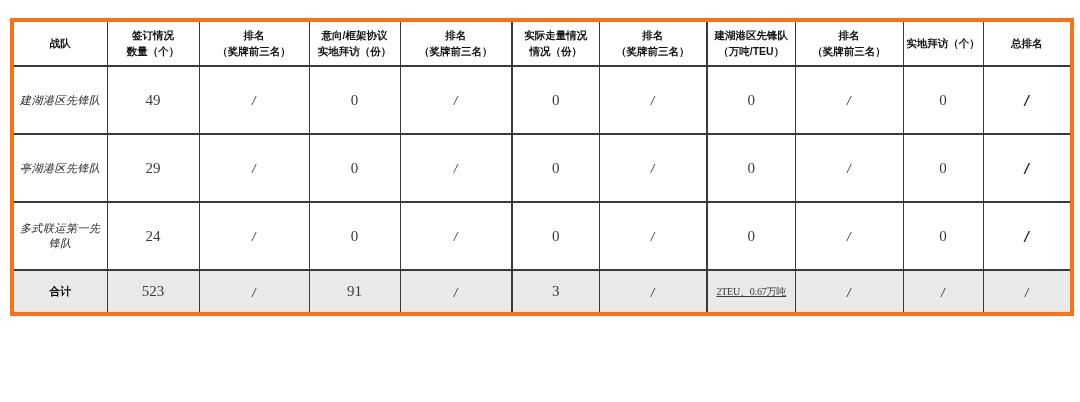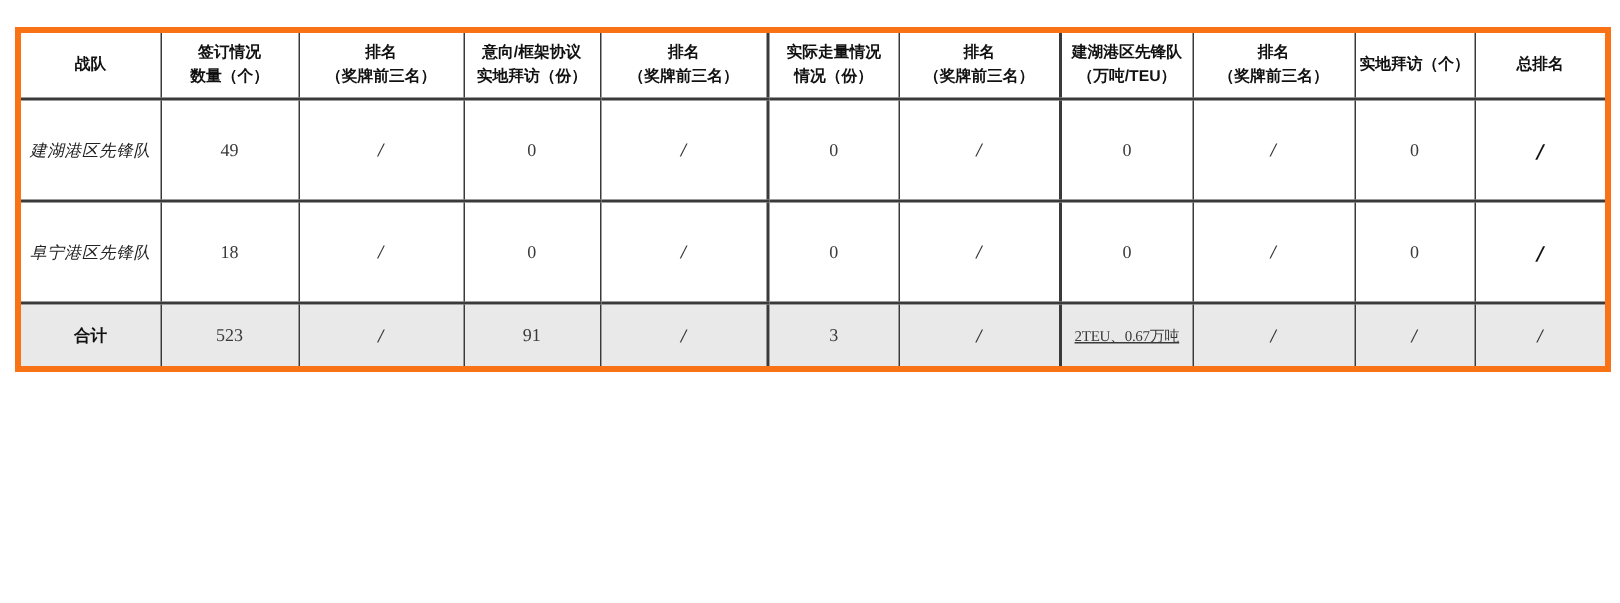--- a/index.html
+++ b/index.html
@@ -45,21 +45,21 @@
   }
   td.team {
     font-family: "DejaVu Serif", serif;
     font-style: italic;
     font-size: 11px;
     color: #222222;
     letter-spacing: 0.5px;
   }
   td.num {
     font-family: "Liberation Serif", serif;
-    font-size: 12px;
+    font-size: 15px;
     color: #3a3a3a;
   }
   td.slash {
     font-family: "DejaVu Serif", serif;
     font-style: italic;
     font-size: 10.5px;
     color: #333333;
   }
   td.bold-slash {
     font-weight: bold;
@@ -124,22 +124,35 @@
         <td class="num">0</td>
         <td class="slash">/</td>
         <td class="num gl">0</td>
         <td class="slash">/</td>
         <td class="num gl">0</td>
         <td class="slash">/</td>
         <td class="num">0</td>
         <td class="slash bold-slash">/</td>
       </tr>
       <tr class="data-row">
-        <td class="team">阜宁港区先锋队</td>
-        <td class="num">18</td>
+        <td class="team">亭湖港区先锋队</td>
+        <td class="num">29</td>
+        <td class="slash">/</td>
+        <td class="num">0</td>
+        <td class="slash">/</td>
+        <td class="num gl">0</td>
+        <td class="slash">/</td>
+        <td class="num gl">0</td>
+        <td class="slash">/</td>
+        <td class="num">0</td>
+        <td class="slash bold-slash">/</td>
+      </tr>
+      <tr class="data-row">
+        <td class="team">多式联运第一先锋队</td>
+        <td class="num">24</td>
         <td class="slash">/</td>
         <td class="num">0</td>
         <td class="slash">/</td>
         <td class="num gl">0</td>
         <td class="slash">/</td>
         <td class="num gl">0</td>
         <td class="slash">/</td>
         <td class="num">0</td>
         <td class="slash bold-slash">/</td>
       </tr>

